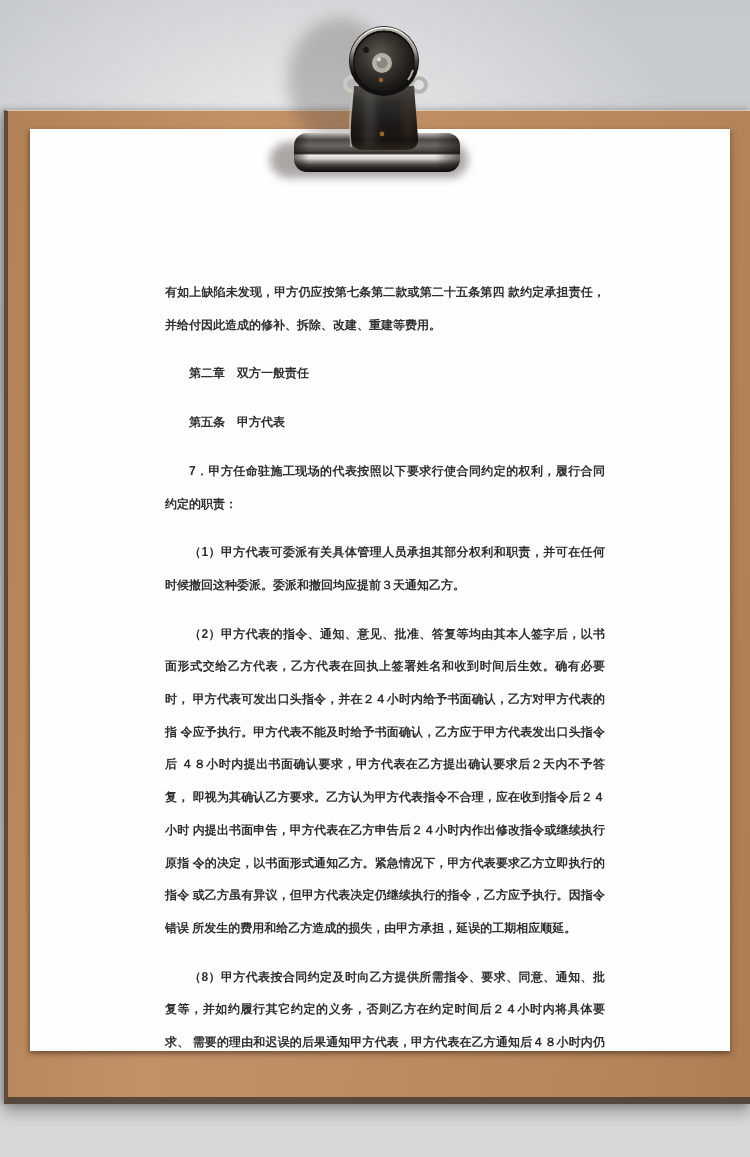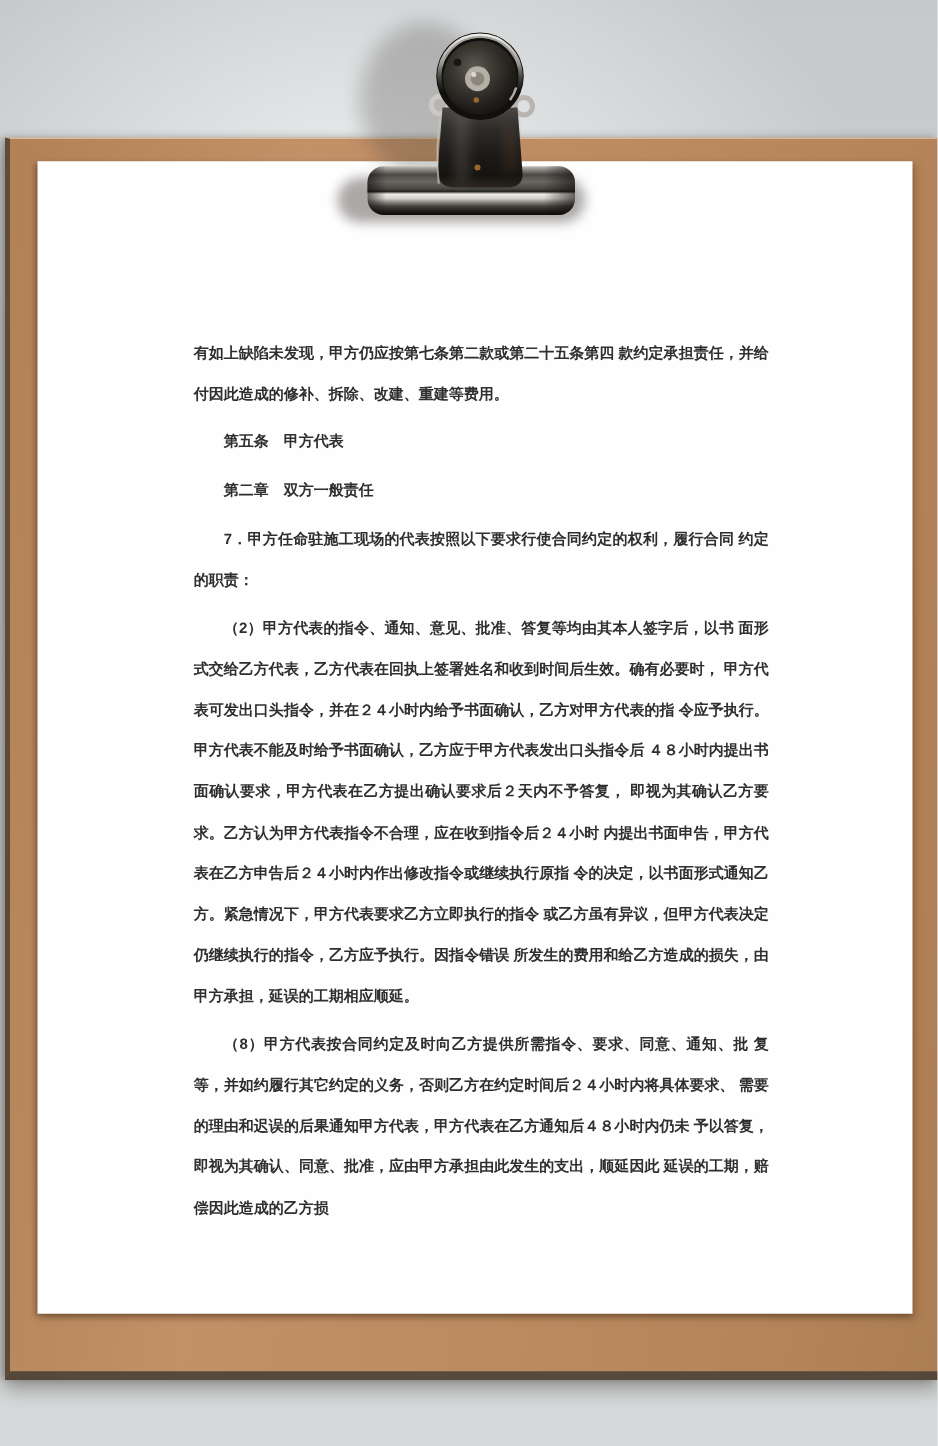--- a/index.html
+++ b/index.html
@@ -32,39 +32,40 @@
     position:absolute;left:22px;top:18px;width:700px;height:922px;
     background:#fefefe;
     box-shadow:-2px 2px 4px rgba(73,48,28,0.45), 2px 3px 6px rgba(73,48,28,0.35);
   }
   .doc{
     box-sizing:border-box;width:100%;height:100%;
     padding:131px 109px 0 119px;
     font-size:12px;line-height:32.7px;font-weight:600;
     color:#2f2f2f;text-align:justify;overflow:hidden;
   }
-  .doc p{margin:6px;padding:0;text-indent:2em;}
+  .doc p{margin:16px;padding:0;text-indent:2em;}
   .doc p.noindent{text-indent:0;}
   
   .clip{position:absolute;left:240px;top:0;width:280px;height:200px;}
 </style>
 </head>
 <body>
 
 <div class="scene">
 
   <div class="wall"></div>
 
   <div class="clipboard">
     <div class="paper">
       <div class="doc">
         <p class="noindent">有如上缺陷未发现，甲方仍应按第七条第二款或第二十五条第四 款约定承担责任，并给付因此造成的修补、拆除、改建、重建等费用。</p>
+        <p>第二章　双方一般责任</p>
         <p>第五条　甲方代表</p>
-        <p>第二章　双方一般责任</p>
         <p>7．甲方任命驻施工现场的代表按照以下要求行使合同约定的权利，履行合同 约定的职责：</p>
+        <p>（1）甲方代表可委派有关具体管理人员承担其部分权利和职责，并可在任何 时候撤回这种委派。委派和撤回均应提前３天通知乙方。</p>
         <p>（2）甲方代表的指令、通知、意见、批准、答复等均由其本人签字后，以书 面形式交给乙方代表，乙方代表在回执上签署姓名和收到时间后生效。确有必要时， 甲方代表可发出口头指令，并在２４小时内给予书面确认，乙方对甲方代表的指 令应予执行。甲方代表不能及时给予书面确认，乙方应于甲方代表发出口头指令后 ４８小时内提出书面确认要求，甲方代表在乙方提出确认要求后２天内不予答复， 即视为其确认乙方要求。乙方认为甲方代表指令不合理，应在收到指令后２４小时 内提出书面申告，甲方代表在乙方申告后２４小时内作出修改指令或继续执行原指 令的决定，以书面形式通知乙方。紧急情况下，甲方代表要求乙方立即执行的指令 或乙方虽有异议，但甲方代表决定仍继续执行的指令，乙方应予执行。因指令错误 所发生的费用和给乙方造成的损失，由甲方承担，延误的工期相应顺延。</p>
         <p>（8）甲方代表按合同约定及时向乙方提供所需指令、要求、同意、通知、批 复等，并如约履行其它约定的义务，否则乙方在约定时间后２４小时内将具体要求、 需要的理由和迟误的后果通知甲方代表，甲方代表在乙方通知后４８小时内仍未 予以答复，即视为其确认、同意、批准，应由甲方承担由此发生的支出，顺延因此 延误的工期，赔偿因此造成的乙方损</p>
       </div>
     </div>
   </div>
 
   <svg class="clip" viewBox="0 0 280 200" xmlns="http://www.w3.org/2000/svg">
     <defs>
       <filter id="blurBig" x="-60%" y="-60%" width="220%" height="220%">
           <feGaussianBlur stdDeviation="8"></feGaussianBlur>

